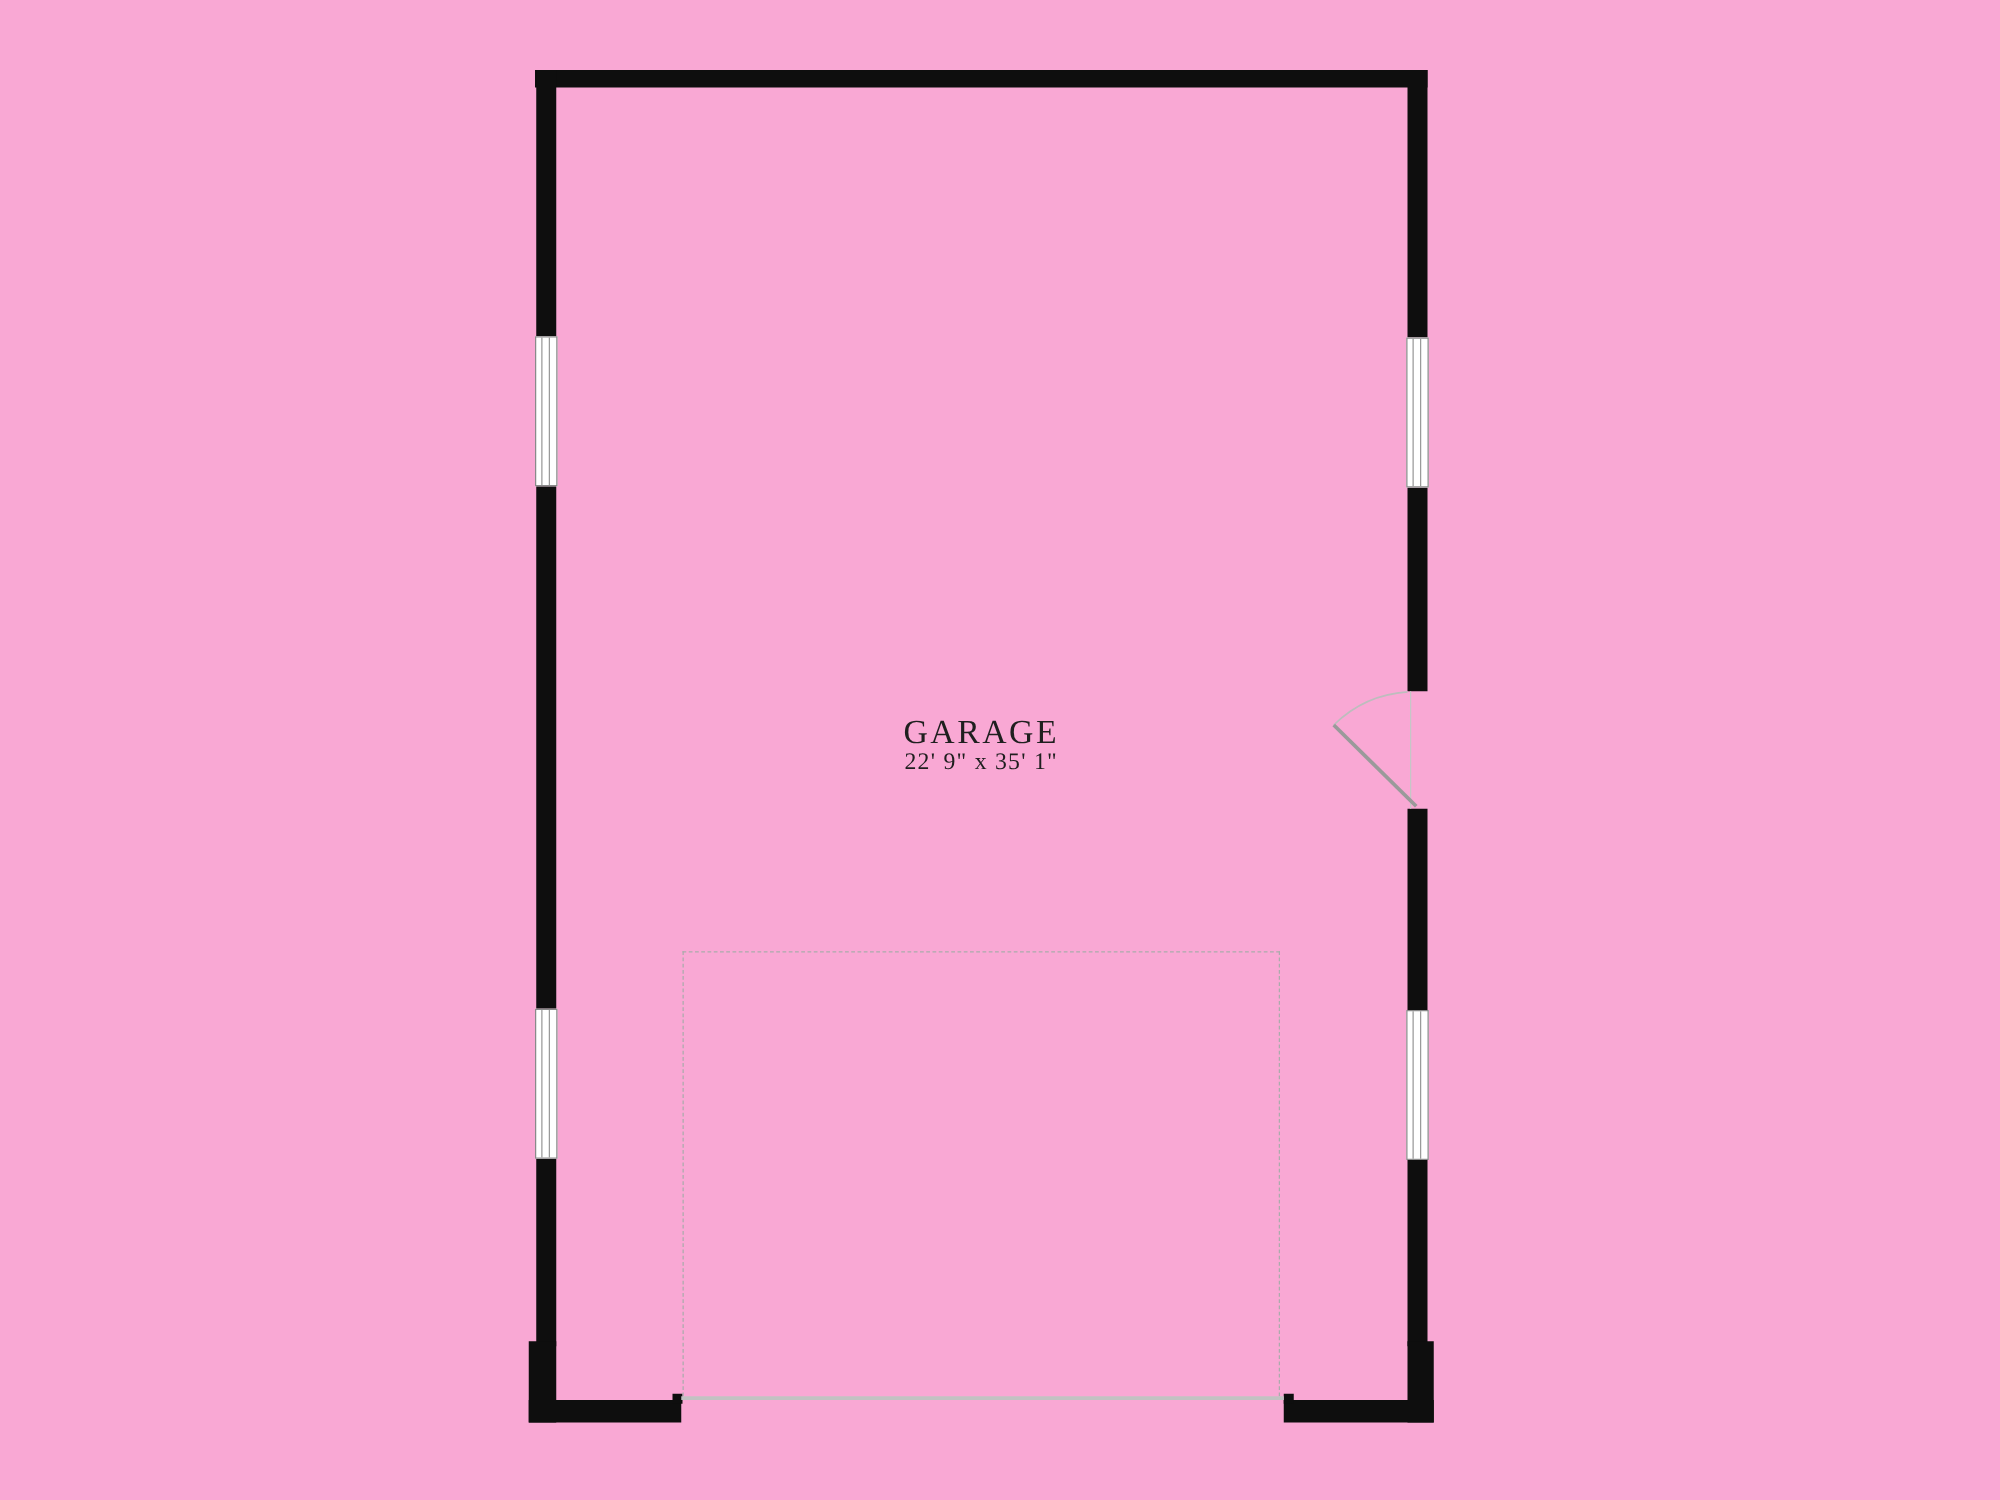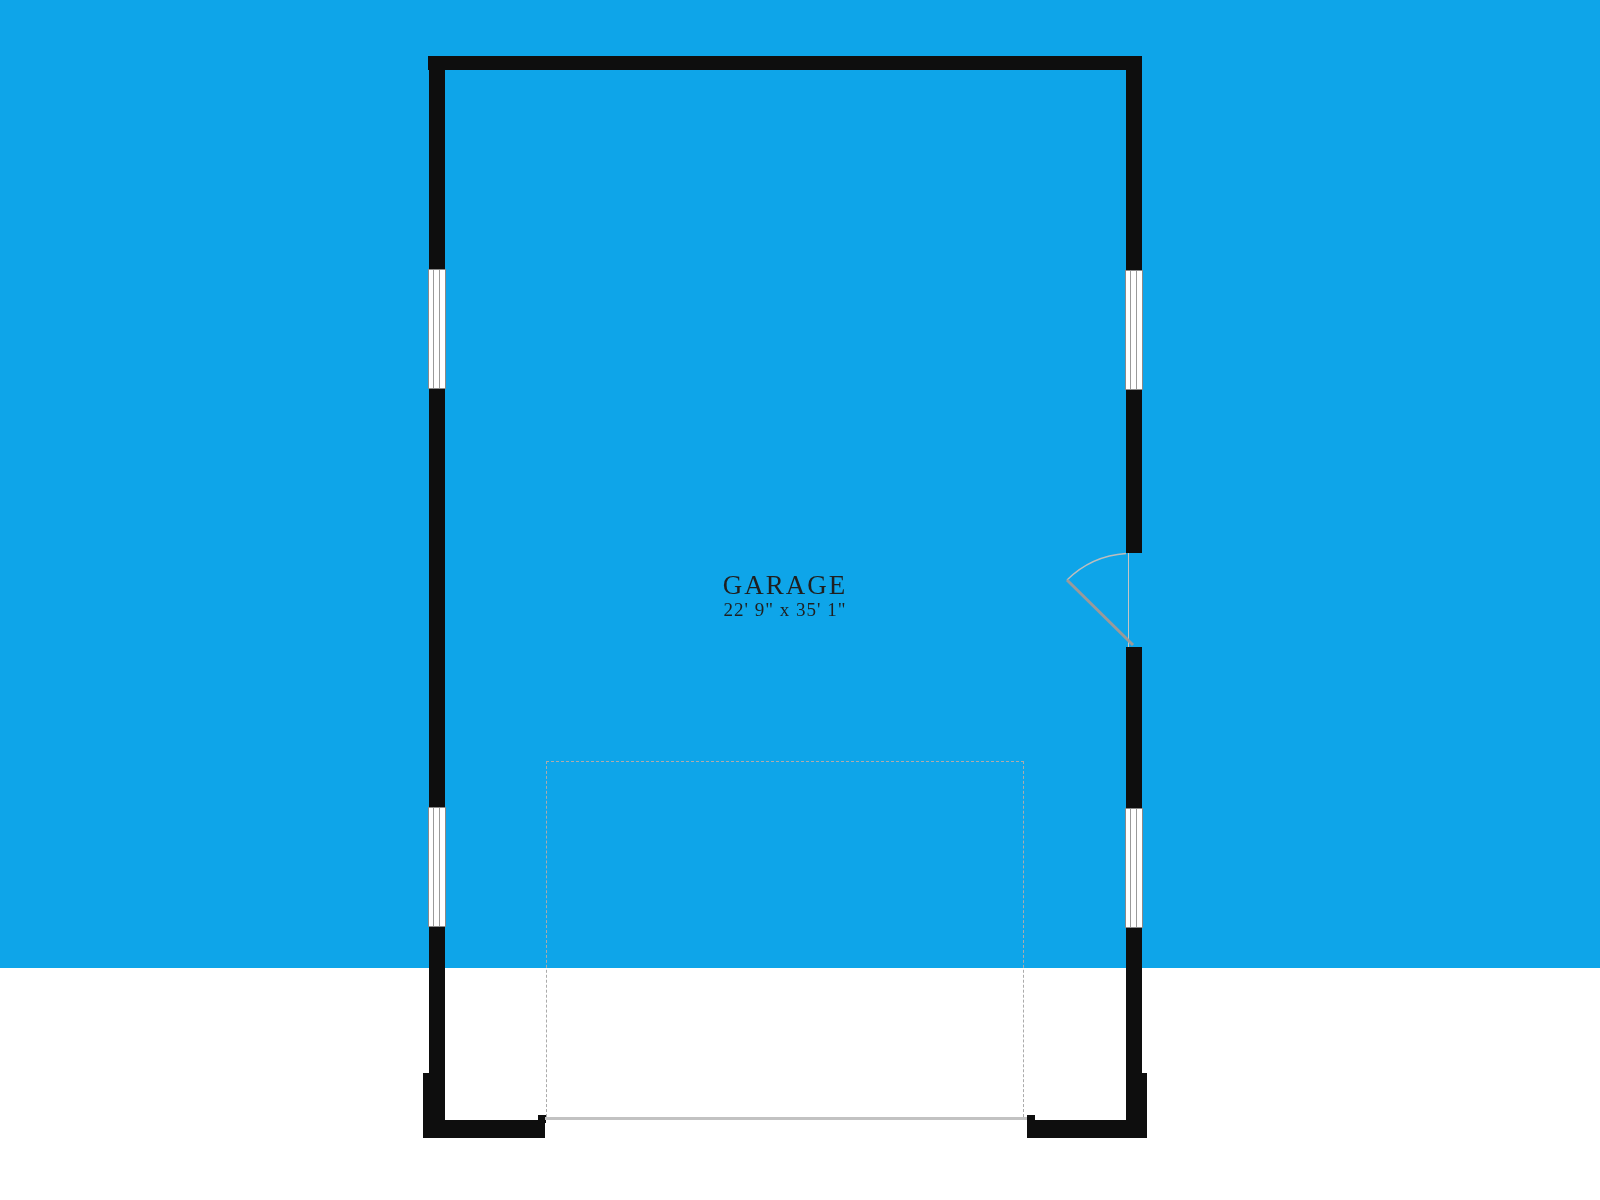--- a/index.html
+++ b/index.html
@@ -7,22 +7,22 @@
     padding: 0;
     background: #ffffff;
     width: 1600px;
     height: 1200px;
     overflow: hidden;
     font-family: "Liberation Serif", serif;
   }
   .canvas {
     position: relative;
     width: 1600px;
-    height: 968px;
-    background: #0ea5e9;
+    height: 1200px;
+    background: #f9a8d4;
   }
   .wall {
     position: absolute;
     background: #0e0e0e;
   }
   .window {
     position: absolute;
     background: #ffffff;
     border: 1px solid #8a8a8a;
     box-sizing: border-box;

